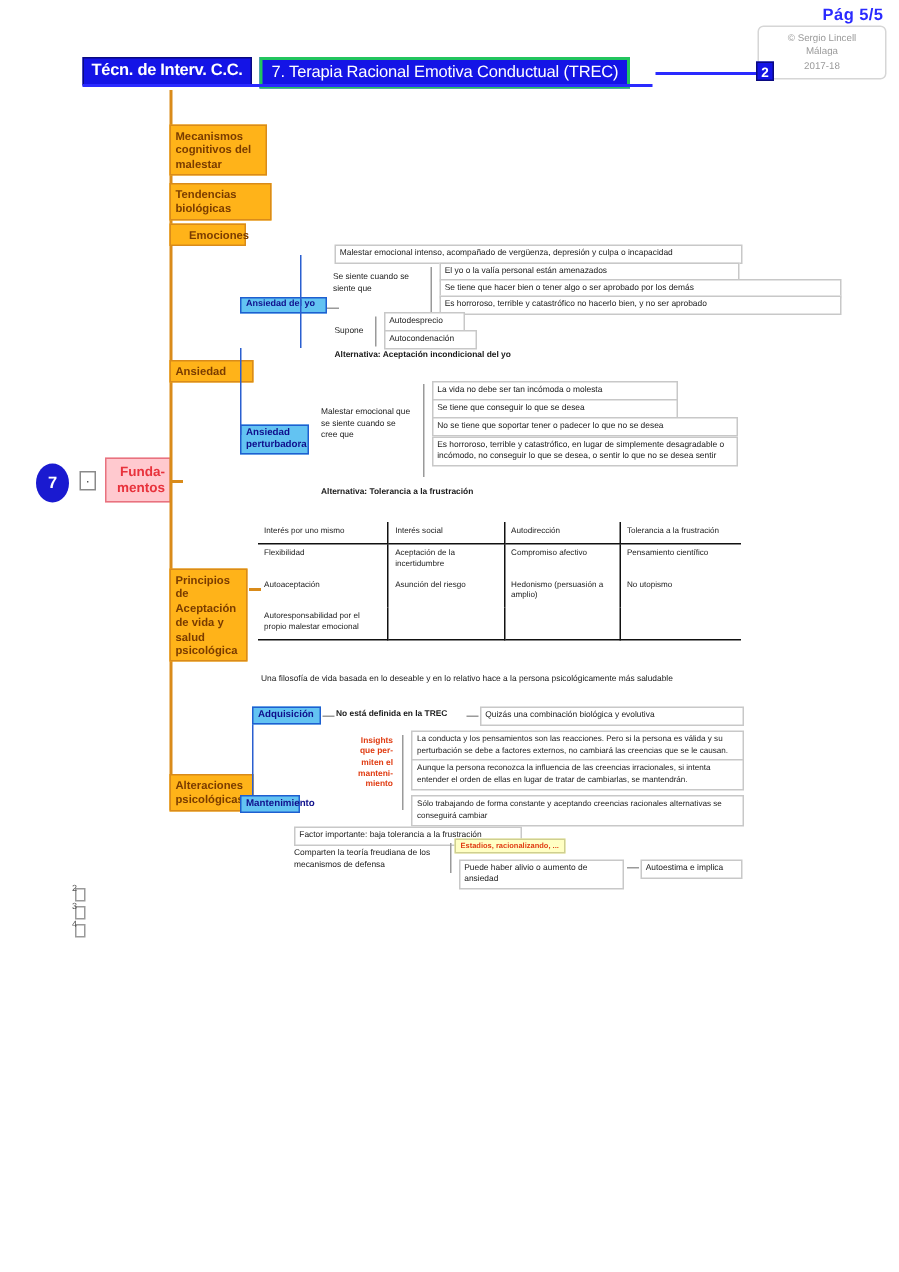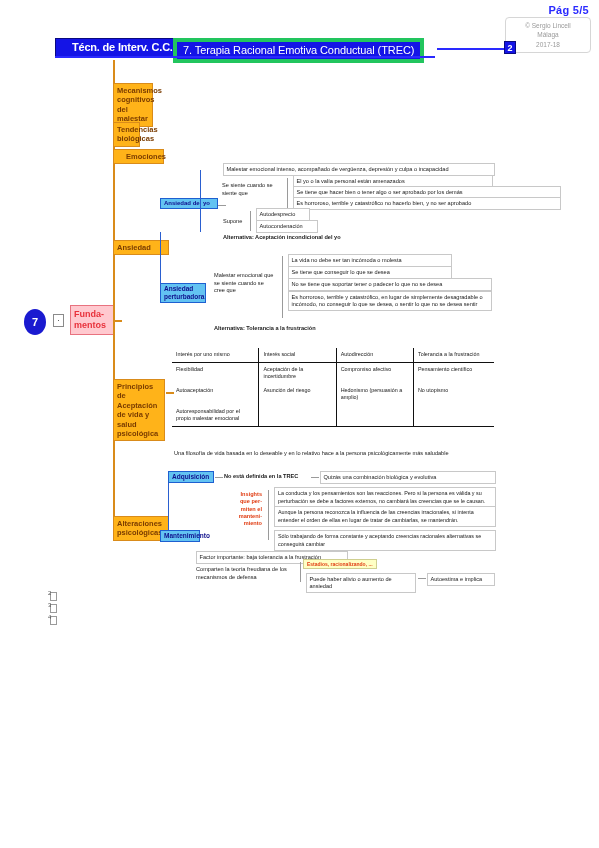--- a/index.html
+++ b/index.html
@@ -11,60 +11,60 @@
   .abs{position:absolute;box-sizing:border-box;}
 
   
   #page-num{right:10px;top:4px;color:#2a2aff;font-weight:bold;font-size:11px;letter-spacing:.3px;}
   #copyright-box{
     right:8px;top:17px;width:86px;padding:3px 2px;text-align:center;
     border:1px solid #d6d6d6;border-radius:4px;background:#fff;
     color:#9a9a9a;font-size:6.5px;line-height:1.45;
   }
   #title-left{
-    left:55px;top:38px;padding:2px 5px 3px 16px;background:#1414e6;color:#fff;
+    left:55px;top:38px;padding:2px 5px 3px 5px;background:#1414e6;color:#fff;
     font-size:11px;font-weight:bold;border:1px solid #0a0a80;letter-spacing:-.2px;
   }
   #title-main{
     left:173px;top:38px;padding:2px 6px 3px 6px;background:#1414e6;color:#fff;
-    font-size:11px;border:4px solid #22c55e;letter-spacing:-.1px;
+    font-size:11px;border:2px solid #22c55e;letter-spacing:-.1px;
   }
   #title-connector{left:437px;top:48px;width:68px;height:2px;background:#2a2aff;}
   #title-badge{
     left:504px;top:41px;width:12px;height:13px;background:#1414e6;color:#fff;
     font-size:9px;font-weight:bold;text-align:center;line-height:13px;border:1px solid #0a0a80;
   }
   #title-underline{left:55px;top:56px;width:380px;height:2px;background:#2a2aff;}
 
   
   #root-circle{
     left:24px;top:309px;width:22px;height:26px;border-radius:50%;
     background:#1a1ad0;color:#fff;font-size:11px;font-weight:bold;
     text-align:center;line-height:26px;
   }
   #root-toggle{
     left:53px;top:314px;width:11px;height:13px;border:1px solid #8a8a8a;background:#fff;
     font-size:8px;text-align:center;line-height:12px;color:#333;
   }
   #node-fundamentos{
     left:70px;top:305px;width:44px;padding:3px 3px;background:#ffc9cf;border:1px solid #e8727f;
-    color:#e8323c;font-size:9px;font-weight:bold;line-height:1.2;text-align:left;
+    color:#e8323c;font-size:9px;font-weight:bold;line-height:1.2;text-align:right;
   }
 
   
   .spine{background:#d98b1a;}
   #spine-main{left:113px;top:60px;width:2px;height:480px;}
 
   
   .onode{
     background:#ffb319;border:1px solid #d98b1a;color:#7a3c00;font-weight:bold;
     line-height:1.25;padding:2px 3px;
   }
-  #n-mecanismos{left:113px;top:83px;width:40px;font-size:7.5px;}
-  #n-tendencias{left:113px;top:122px;width:27px;font-size:7.5px;}
+  #n-mecanismos{left:113px;top:83px;width:65px;font-size:7.5px;}
+  #n-tendencias{left:113px;top:122px;width:68px;font-size:7.5px;}
   #n-emociones{left:113px;top:149px;width:51px;font-size:7.5px;padding-left:12px;}
   #n-ansiedad{left:113px;top:240px;width:56px;font-size:7.5px;}
   #n-principios{left:113px;top:379px;width:52px;font-size:7.5px;}
   #n-alteraciones{left:113px;top:516px;width:56px;font-size:7.5px;}
 
   
   .bnode{
     background:#63c3f2;border:1px solid #1e5fd0;color:#10108c;font-weight:bold;
     padding:1px 3px;line-height:1.2;
   }

